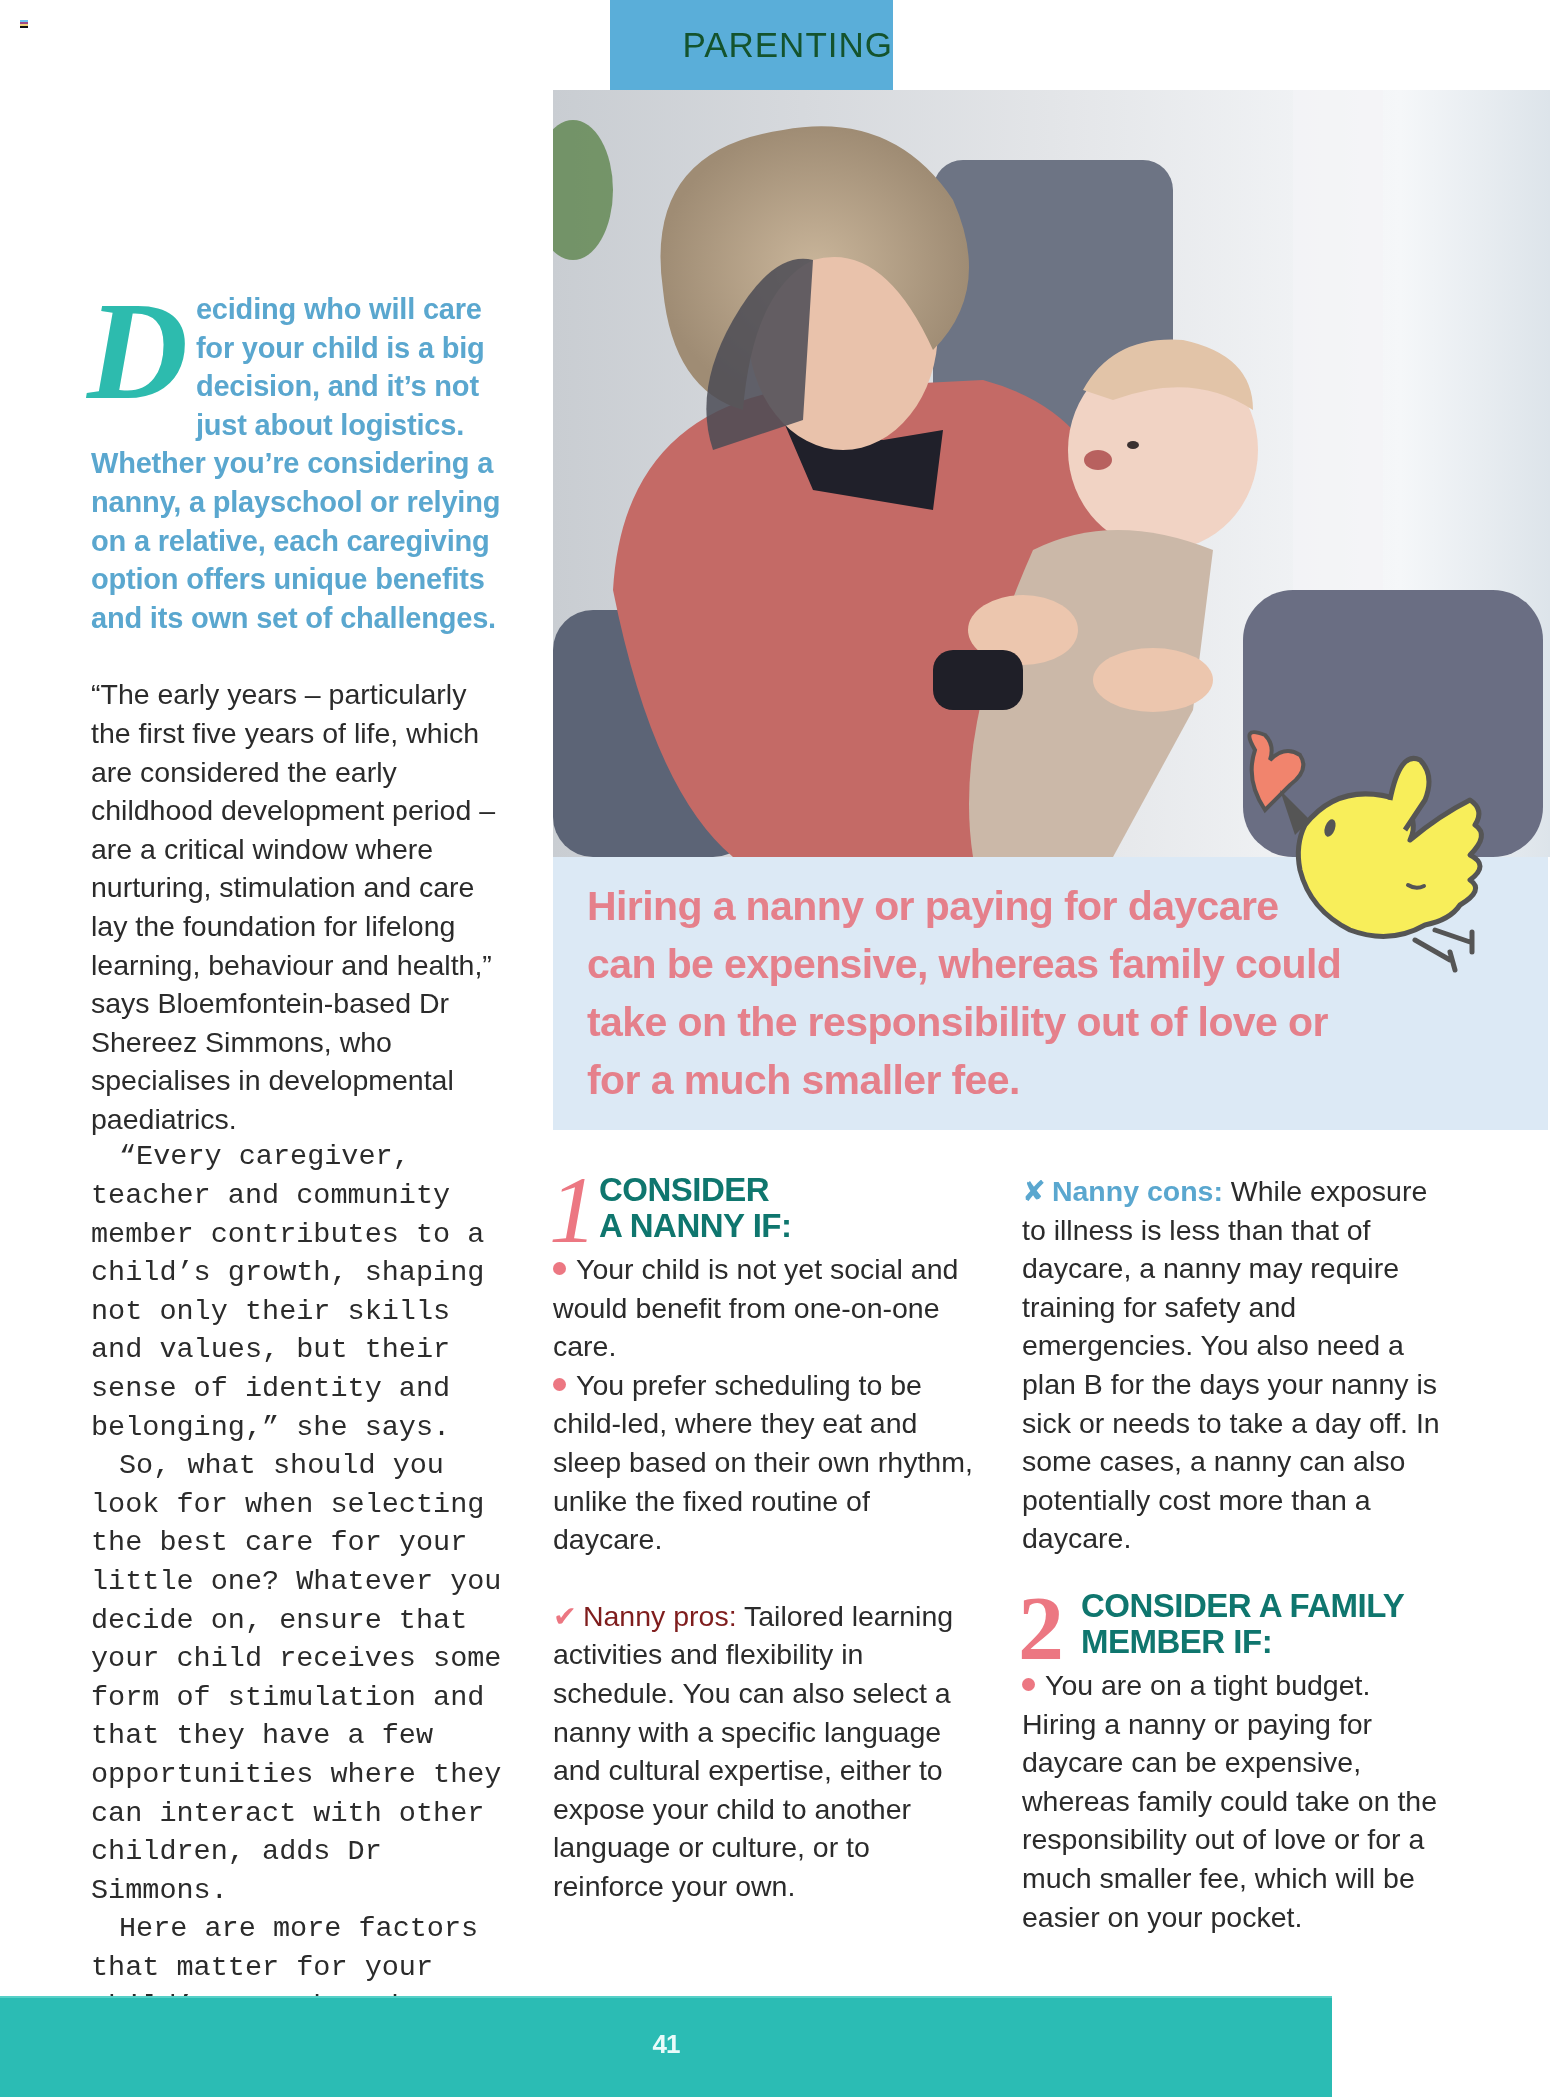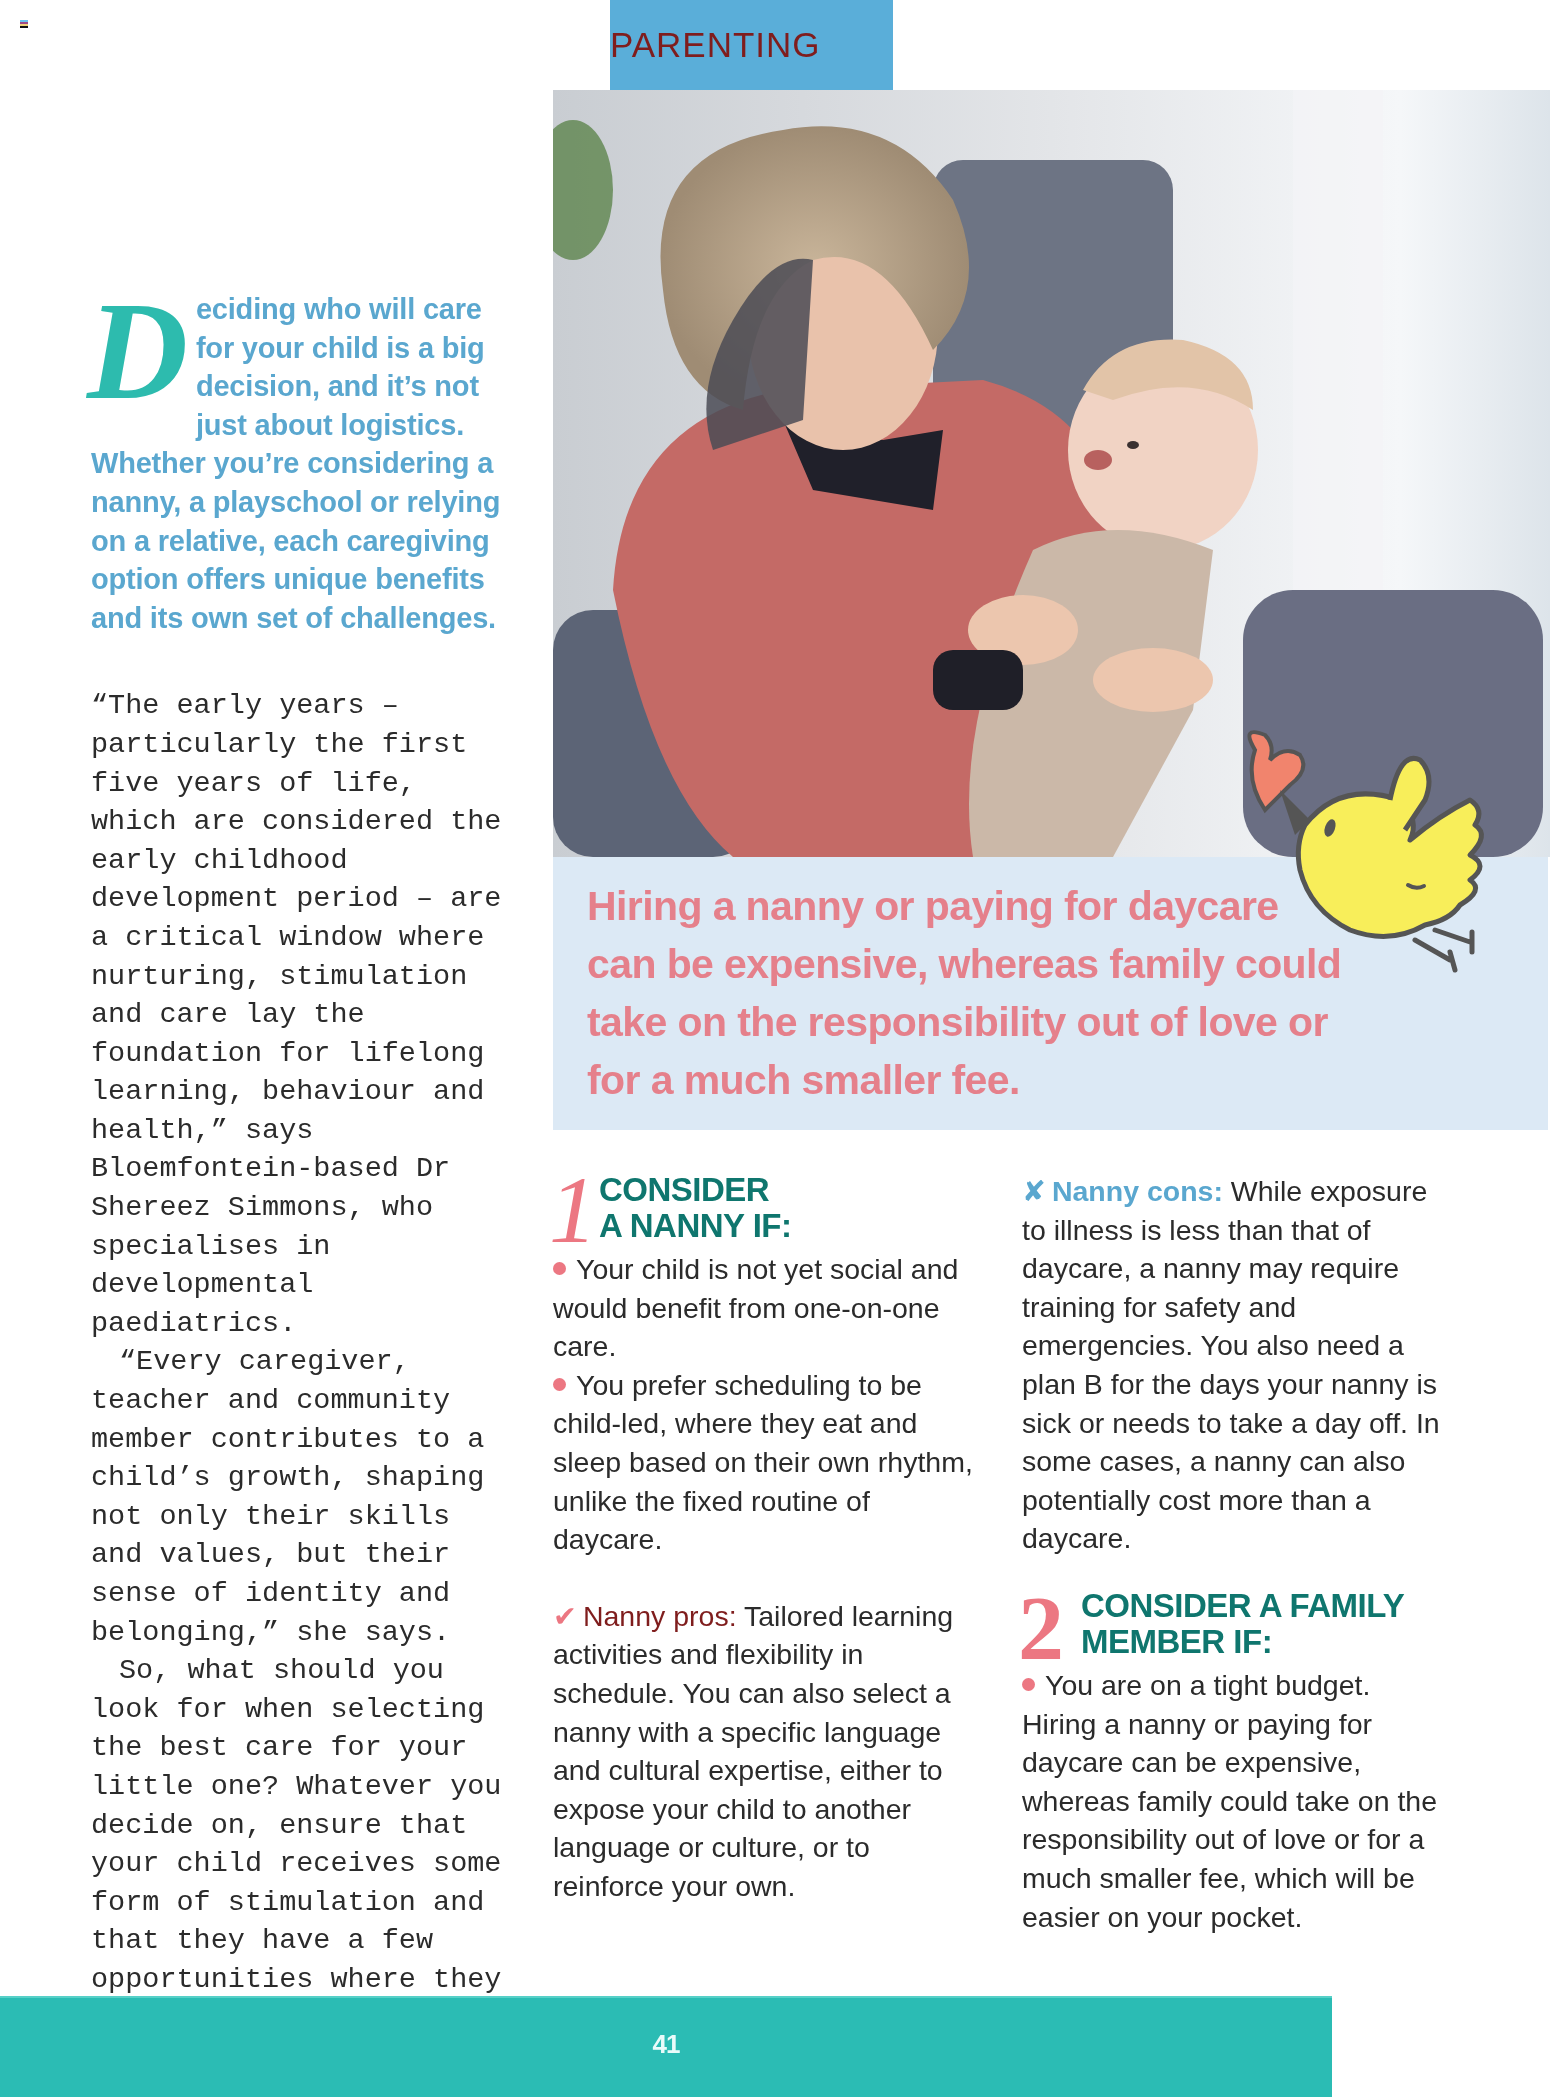--- a/index.html
+++ b/index.html
@@ -4,23 +4,23 @@
 <style>
   * { box-sizing: border-box; margin: 0; padding: 0; }
   html, body { width: 1550px; height: 2097px; background: #ffffff; overflow: hidden; }
   body { position: relative; font-family: "Liberation Sans", "DejaVu Sans", sans-serif; color: #2b2b2b; }
 
   .reg-mark { position: absolute; left: 20px; top: 20px; width: 8px; height: 8px; }
   .reg-mark span { display: block; height: 2px; }
 
   .section-tab {
     position: absolute; left: 610px; top: 0; width: 283px; height: 90px;
-    background: #5aaed9; color: #7f1d1d;
+    background: #5aaed9; color: #14532d;
     font-size: 35px; letter-spacing: 1px;
-    display: flex; align-items: center; justify-content: flex-start;
+    display: flex; align-items: center; justify-content: flex-end;
   }
 
   .hero {
     position: absolute; left: 553px; top: 90px; width: 997px; height: 767px; overflow: hidden;
     background: linear-gradient(90deg, #cfd3d8 0%, #e4e6e9 45%, #eef0f2 70%, #f6f8fa 85%, #dfe6ec 100%);
   }
   .hero svg { position: absolute; left: 0; top: 0; }
 
   .pull-quote {
     position: absolute; left: 553px; top: 857px; width: 995px; height: 273px;
@@ -37,21 +37,21 @@
   .col { position: absolute; font-size: 28.5px; line-height: 38.6px; color: #2b2b2b; }
   .col-left { left: 91px; top: 290px; width: 420px; }
   .col-mid { left: 553px; top: 1172px; width: 420px; }
   .col-right { left: 1022px; top: 1172px; width: 430px; }
 
   .intro { color: #5aa7cf; font-weight: bold; font-size: 29px; line-height: 38.6px; letter-spacing: -0.2px; }
   .dropcap {
     float: left; font-family: "Liberation Serif", "DejaVu Serif", serif; font-style: italic; font-weight: bold;
     color: #2dbbae; font-size: 140px; line-height: 110px; margin: 6px 8px 0 -4px; height: 112px;
   }
-  .para { margin-top: 50px; font-family: Liberation Mono, monospace; }
+  .para { margin-top: 38px; }
   .indent { text-indent: 28px; font-family: Liberation Mono, monospace; }
 
   .heading { position: relative; height: 78px; margin-bottom: 0; }
   .heading .num {
     position: absolute; left: -4px; top: -10px;
     font-family: "Liberation Serif", "DejaVu Serif", serif; font-style: italic;
     color: #ec7782; font-size: 96px; line-height: 96px;
   }
   .heading .title {
     position: absolute; left: 46px; top: 0;

